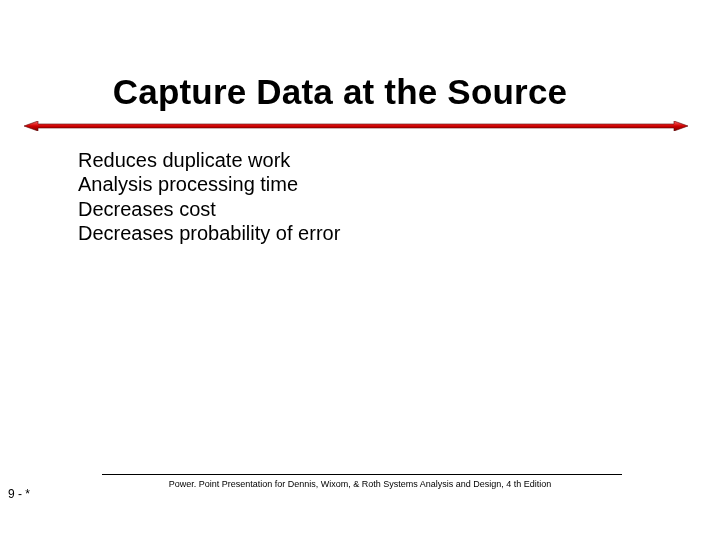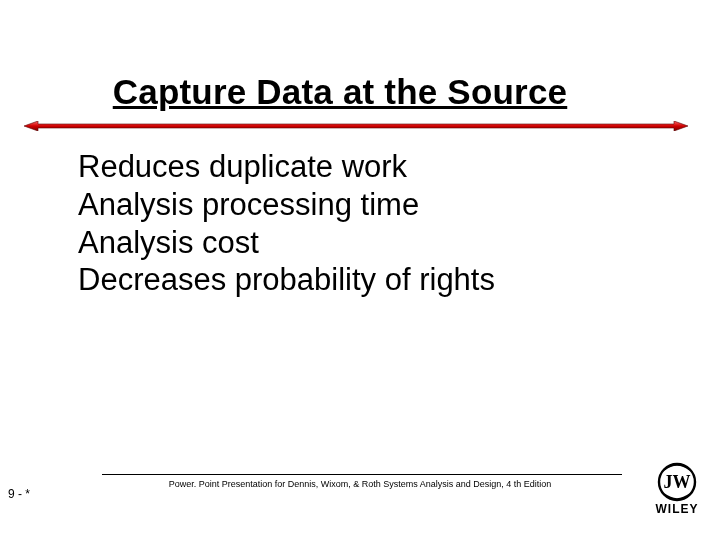--- a/index.html
+++ b/index.html
@@ -8,37 +8,36 @@
 
   .title {
     position: absolute;
     top: 72px;
     left: 0;
     width: 680px;
     text-align: center;
     font-weight: bold;
     font-size: 35px;
     letter-spacing: 0.2px;
-    text-decoration: underline;
   }
 
   .divider {
     position: absolute;
     top: 121px;
     left: 24px;
     width: 664px;
     height: 10px;
   }
   .divider svg { display: block; }
 
   .body {
     position: absolute;
     top: 148px;
     left: 78px;
-    font-size: 31px;
+    font-size: 20px;
     line-height: 1.22;
   }
   .body .item { display: block; }
 
   .footer-rule {
     position: absolute;
     left: 102px;
     top: 474px;
     width: 520px;
     border-top: 1px solid #000;
@@ -84,34 +83,25 @@
           <stop offset="1" stop-color="#7a0000"></stop>
         </linearGradient>
       </defs>
       <polygon points="0,5 14,0 14,3 650,3 650,0 664,5 650,10 650,7 14,7 14,10" fill="url(#g)" stroke="#5a0000" stroke-width="0.6"></polygon>
     </svg>
   </div>
 
   <div class="body">
     <span class="item">Reduces duplicate work</span>
     <span class="item">Analysis processing time</span>
-    <span class="item">Analysis cost</span>
-    <span class="item">Decreases probability of rights</span>
+    <span class="item">Decreases cost</span>
+    <span class="item">Decreases probability of error</span>
   </div>
 
   <div class="footer-rule"></div>
   <div class="footer-text">
     <div>Power. Point Presentation for Dennis, Wixom, &amp; Roth Systems Analysis and Design, 4 th Edition</div>
   </div>
 
   <div class="page-num">9 - *</div>
 
-  <div class="logo">
-    <svg viewBox="0 0 58 54" width="58" height="54">
-      <circle cx="29" cy="20" r="18" fill="none" stroke="#000" stroke-width="2.4"></circle>
-      <text x="29" y="26" text-anchor="middle" font-family="Georgia, 'Times New Roman', serif" font-size="18" font-weight="bold" fill="#000">JW</text>
-      <path d="M16 8 Q29 -2 42 8" fill="none" stroke="#000" stroke-width="1.6"></path>
-      <path d="M16 32 Q29 42 42 32" fill="none" stroke="#000" stroke-width="1.6"></path>
-      <text x="29" y="51" text-anchor="middle" font-family="Arial, Helvetica, sans-serif" font-size="12" font-weight="bold" letter-spacing="1" fill="#000">WILEY</text>
-    </svg>
-  </div>
 
 </div>
 
 </body></html>

